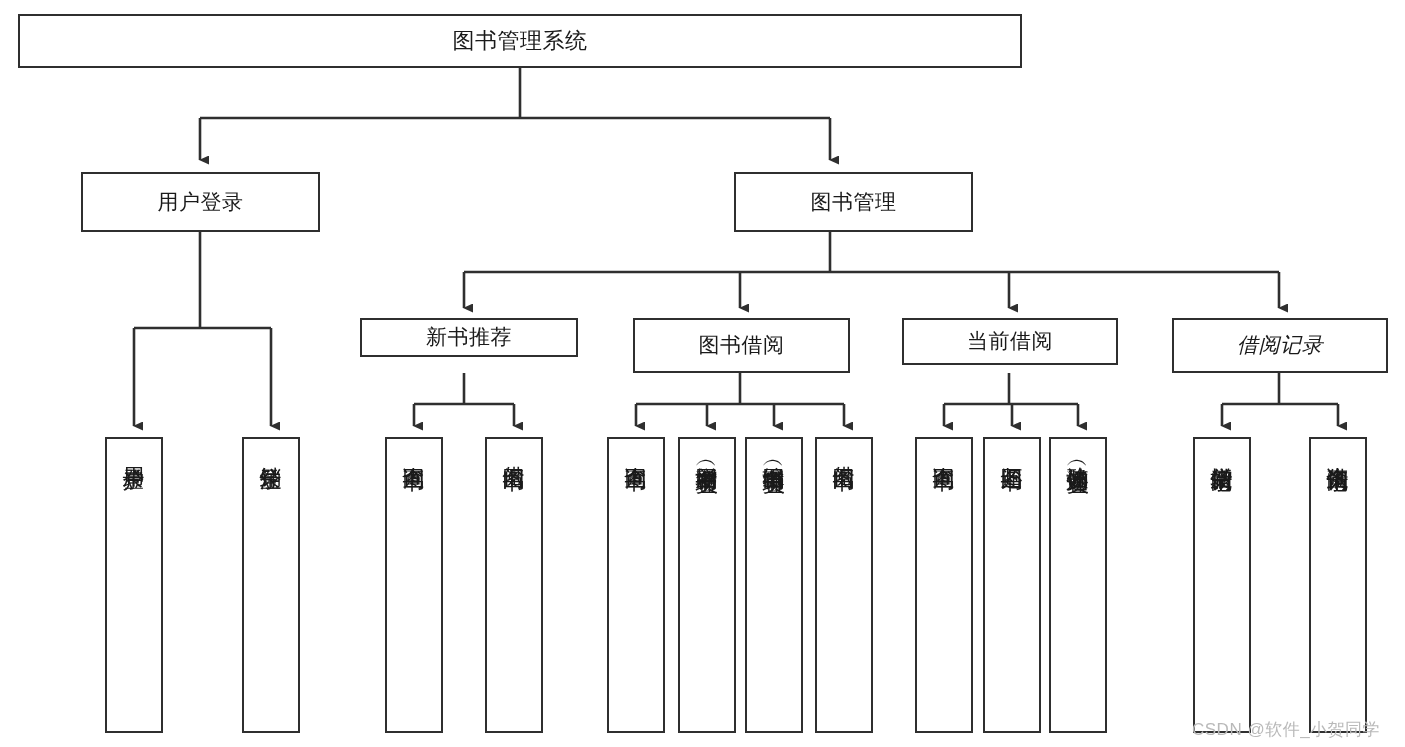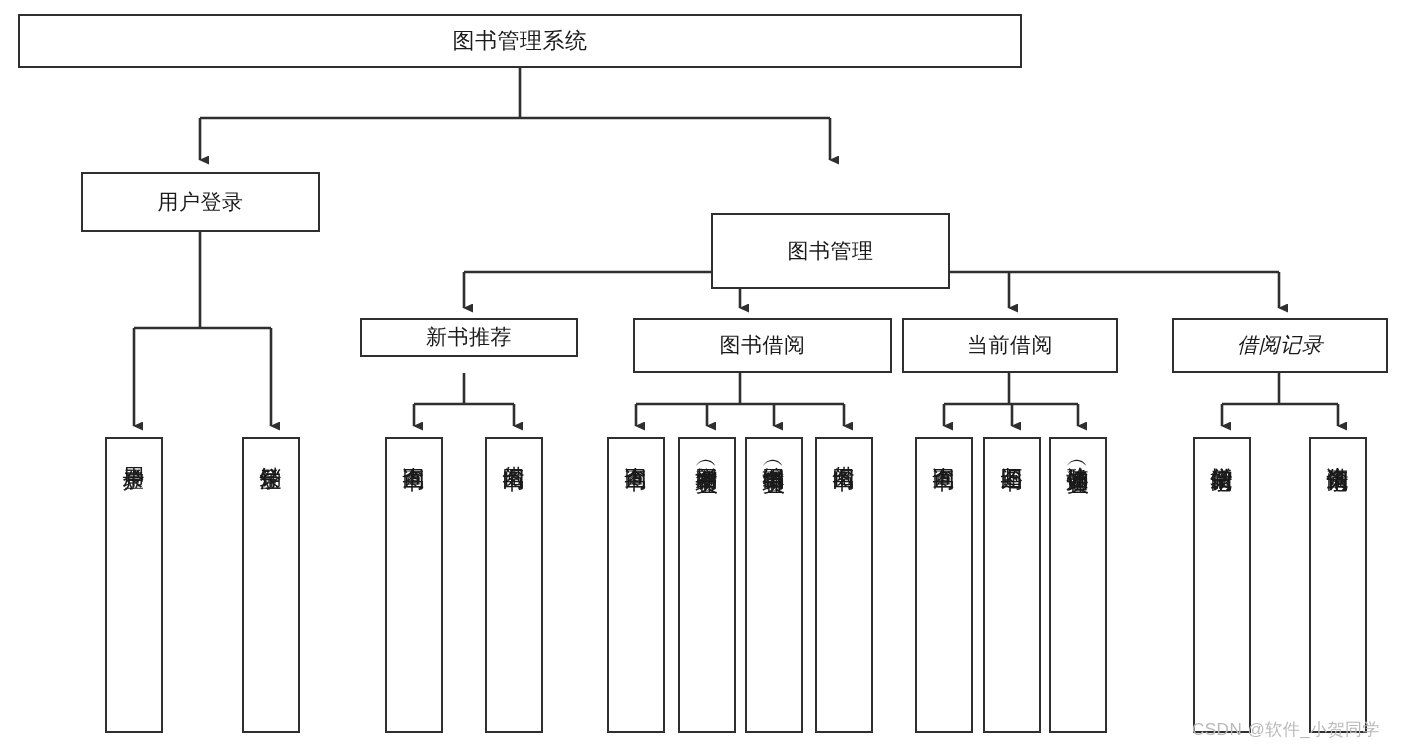--- a/index.html
+++ b/index.html
@@ -127,33 +127,33 @@
   </svg>
 
   <div class="node root horizontal" style="left:18px; top:14px; width:1004px; height:54px;">
     <span class="node-label">图书管理系统</span>
   </div>
 
   <div class="node horizontal" style="left:81px; top:172px; width:239px; height:60px;">
     <span class="node-label">用户登录</span>
   </div>
 
-  <div class="node horizontal" style="left:711px; top:172px; width:239px; height:76px;margin-top:41px;">
+  <div class="node horizontal" style="left:734px; top:172px; width:239px; height:60px;">
     <span class="node-label">图书管理</span>
   </div>
 
   <div class="node horizontal" style="left:360px; top:318px; width:218px; height:39px;">
     <span class="node-label">新书推荐</span>
   </div>
 
-  <div class="node horizontal" style="left:633px; top:318px; width:259px; height:55px;">
+  <div class="node horizontal" style="left:633px; top:318px; width:217px; height:55px;">
     <span class="node-label">图书借阅</span>
   </div>
 
-  <div class="node horizontal" style="left:902px; top:318px; width:216px; height:55px;">
+  <div class="node horizontal" style="left:902px; top:318px; width:216px; height:47px;">
     <span class="node-label">当前借阅</span>
   </div>
 
   <div class="node horizontal" style="left:1172px; top:318px; width:216px; height:55px;font-style:italic;">
     <span class="node-label">借阅记录</span>
   </div>
 
   <div class="node vertical" style="left:105px; top:437px; width:58px; height:296px;">
     <span class="node-label">用户登录</span>
   </div>

